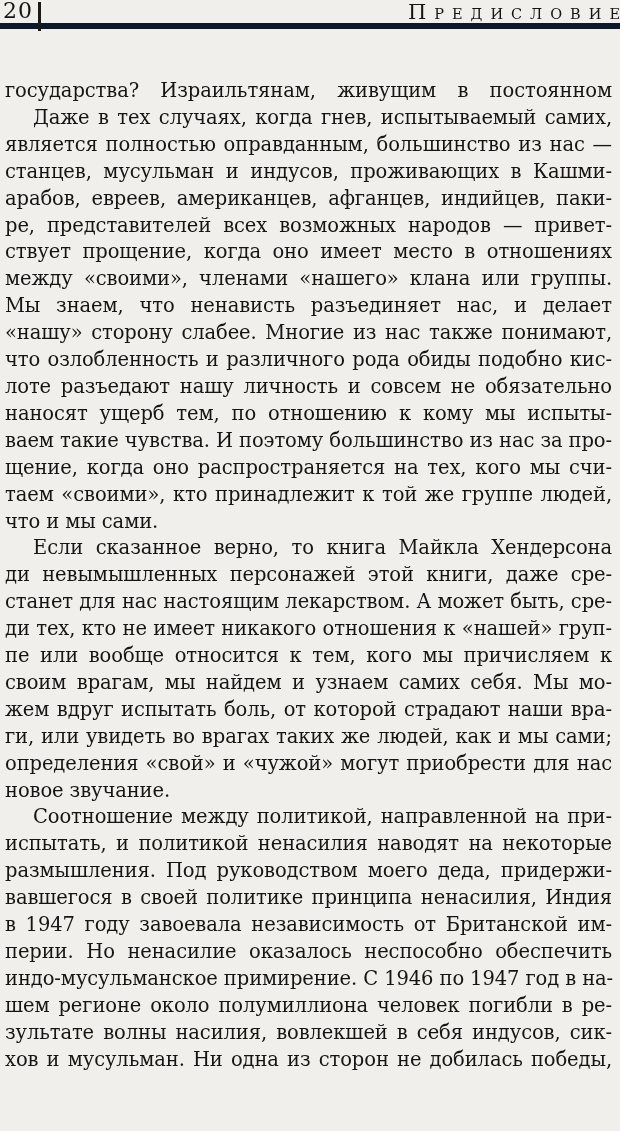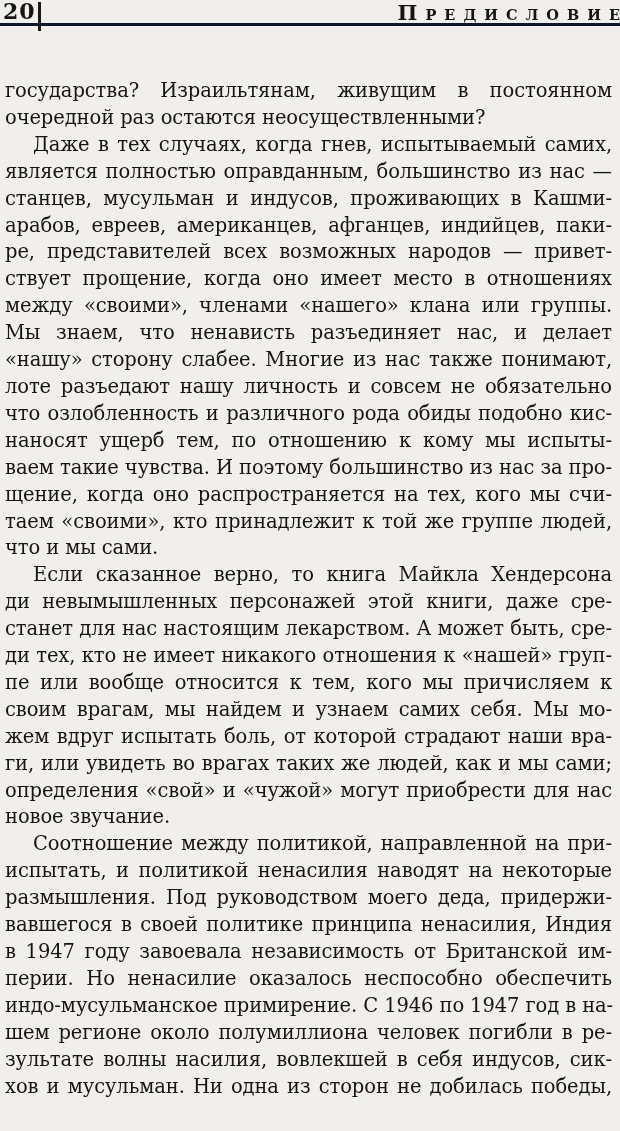--- a/index.html
+++ b/index.html
@@ -15,22 +15,21 @@
     font-family: "DejaVu Serif", "Liberation Serif", serif;
     color: #171513;
     overflow: hidden;
     box-sizing: border-box;
   }
   
   .header {
     position: absolute;
     top: 0; left: 0; right: 0;
     height: 23px;
-    border-bottom: 3px solid #0f172a;
-    font-weight: bold;
+    border-bottom: 6px solid #0f172a;
   }
   .page-number {
     position: absolute;
     left: 3px;
     top: 0px;
     font-size: 22px;
     line-height: 22px;
     letter-spacing: 1px;
   }
   .header-divider {
@@ -85,34 +84,33 @@
   <div class="header">
     <span class="page-number">20</span>
     <span class="header-divider"></span>
     <span class="running-title">Предисловие</span>
   </div>
 
   <div class="text-block">
 
   <div class="paragraph">
         <div class="line">государства? Израильтянам, живущим в постоянном</div>
-        <div class="line para-end">очередной раз остаются неосуществленными?</div>
       </div>
       <div class="paragraph">
         <div class="line indent">Даже в тех случаях, когда гнев, испытываемый самих,</div>
         <div class="line">является полностью оправданным, большинство из нас —</div>
         <div class="line">станцев, мусульман и индусов, проживающих в Кашми-</div>
         <div class="line">арабов, евреев, американцев, афганцев, индийцев, паки-</div>
         <div class="line">ре, представителей всех возможных народов — привет-</div>
         <div class="line">ствует прощение, когда оно имеет место в отношениях</div>
         <div class="line">между «своими», членами «нашего» клана или группы.</div>
         <div class="line">Мы знаем, что ненависть разъединяет нас, и делает</div>
         <div class="line">«нашу» сторону слабее. Многие из нас также понимают,</div>
+        <div class="line">что озлобленность и различного рода обиды подобно кис-</div>
         <div class="line">лоте разъедают нашу личность и совсем не обязательно</div>
-        <div class="line">что озлобленность и различного рода обиды подобно кис-</div>
         <div class="line">наносят ущерб тем, по отношению к кому мы испыты-</div>
         <div class="line">ваем такие чувства. И поэтому большинство из нас за про-</div>
         <div class="line">щение, когда оно распространяется на тех, кого мы счи-</div>
         <div class="line">таем «своими», кто принадлежит к той же группе людей,</div>
         <div class="line para-end">что и мы сами.</div>
       </div>
       <div class="paragraph">
         <div class="line indent">Если сказанное верно, то книга Майкла Хендерсона</div>
         <div class="line">ди невымышленных персонажей этой книги, даже сре-</div>
         <div class="line">станет для нас настоящим лекарством. А может быть, сре-</div>

